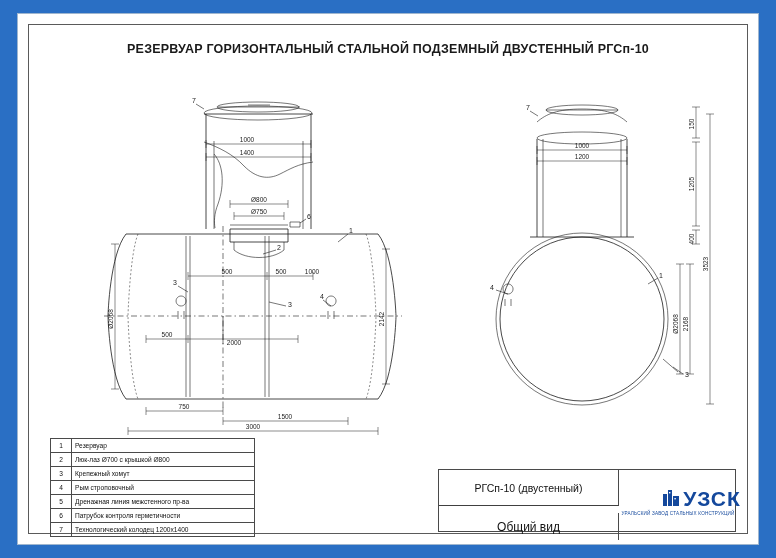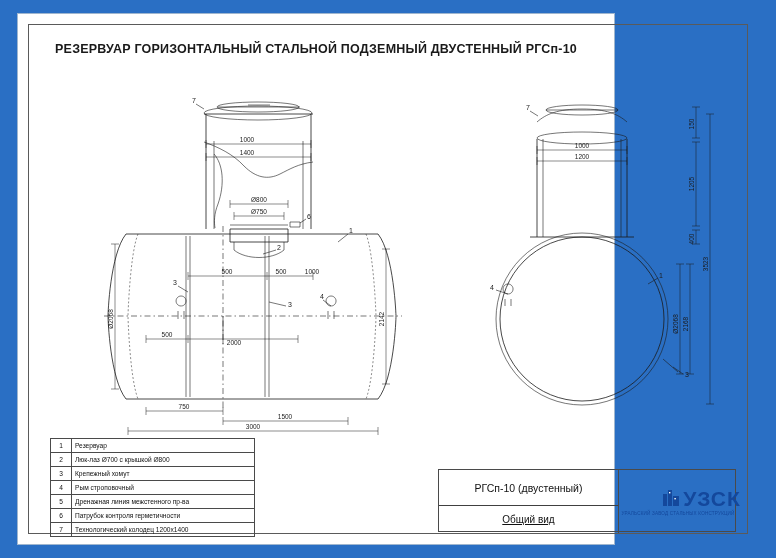--- a/index.html
+++ b/index.html
@@ -5,21 +5,21 @@
   html,body{margin:0;padding:0;}
   body{
     width:776px;height:558px;
     background:#2a6fc4;
     font-family:"Liberation Sans", sans-serif;
     overflow:hidden;
   }
   #sheet{
     position:absolute;
     left:18px;top:14px;
-    width:596px;height:530px;
+    width:740px;height:530px;
     background:#ffffff;
     box-shadow:0 0 0 1px #9fb6cf;
   }
   #frame{
     position:absolute;
     left:10px;top:10px;
     width:718px;height:508px;
     border:1px solid #5a5a5a;
   }
   .title{
@@ -68,25 +68,25 @@
     box-sizing:border-box;
   }
   #stamp .cellA{
     position:absolute;left:0;top:0;width:180px;height:36px;
     border-right:1px solid #4a4a4a;border-bottom:1px solid #404040;
     box-sizing:border-box;
     display:flex;align-items:center;justify-content:center;
     font-size:10.5px;color:#111;
   }
   #stamp .cellB{
-    position:absolute;left:0;top:36px;width:180px;height:27px;
+    position:absolute;left:0;top:43px;width:180px;height:27px;
     border-right:1px solid #4a4a4a;
     box-sizing:border-box;
     display:flex;align-items:center;justify-content:center;
-    font-size:10px;color:#111;text-decoration:underline;
+    font-size:12px;color:#111;
   }
   #logo{
     position:absolute;left:180px;top:0;width:118px;height:63px;
     display:flex;flex-direction:column;align-items:center;justify-content:center;
   }
   #logoRow{display:flex;align-items:center;gap:3px;padding-left:48px;}
   #logoText{
     font-size:21px;font-weight:bold;color:#14489c;letter-spacing:1px;line-height:21px;
   }
   #logoSub{

